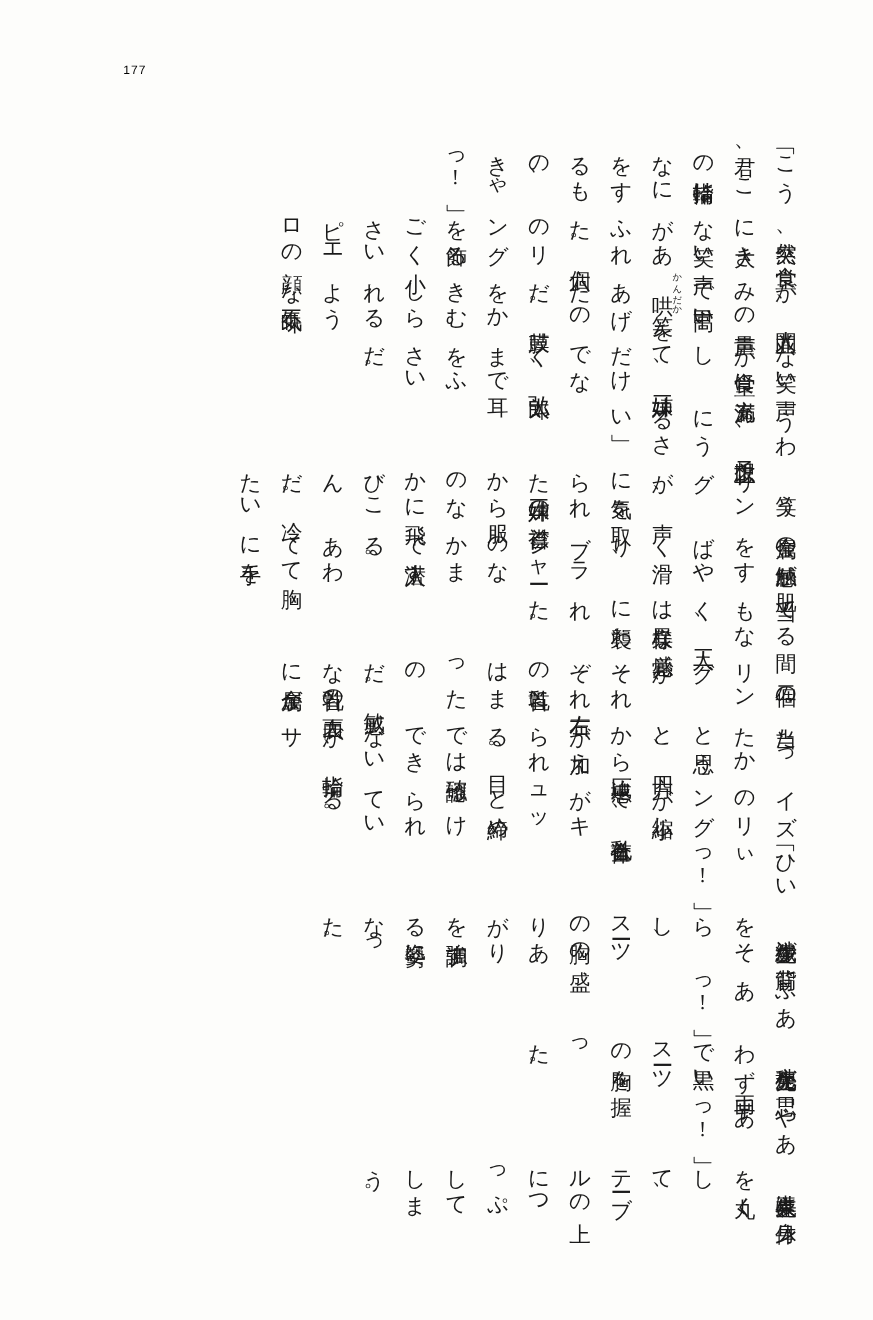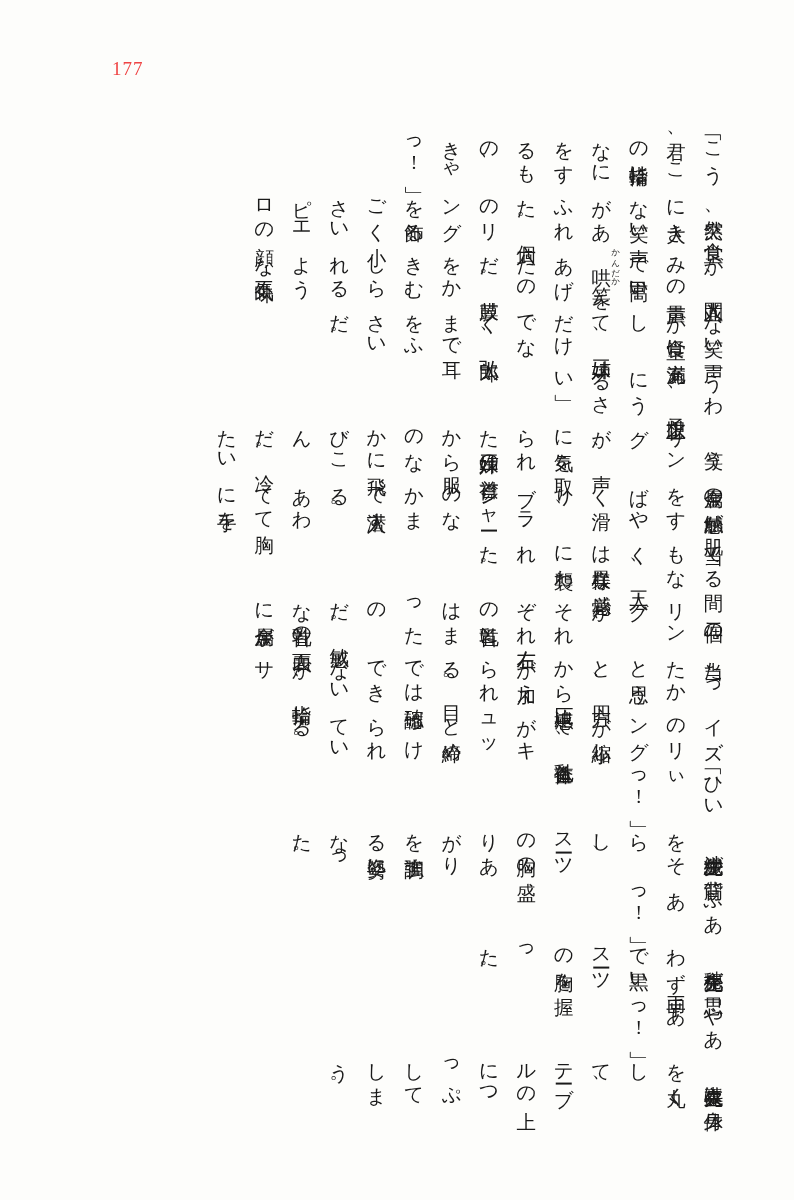--- a/index.html
+++ b/index.html
@@ -13,24 +13,24 @@
     height: 1200px;
     background: #fdfdfb;
     overflow: hidden;
     font-family: "Liberation Serif", "DejaVu Serif", serif;
     color: #1a1a1a;
   }
   .page-number {
     position: absolute;
     top: 58px;
     left: 112px;
-    font-size: 19px;
+    font-size: 11px;
     letter-spacing: 1px;
-    color: #ef4444;
-    font-family: Liberation Serif, serif;
+    color: #000000;
+    font-family: Liberation Sans, sans-serif;
   }
   .text-body {
     position: absolute;
     top: 128px;
     right: 62px;
     height: 980px;
     width: 640px;
     writing-mode: vertical-rl;
     text-orientation: upright;
     display: flex;

